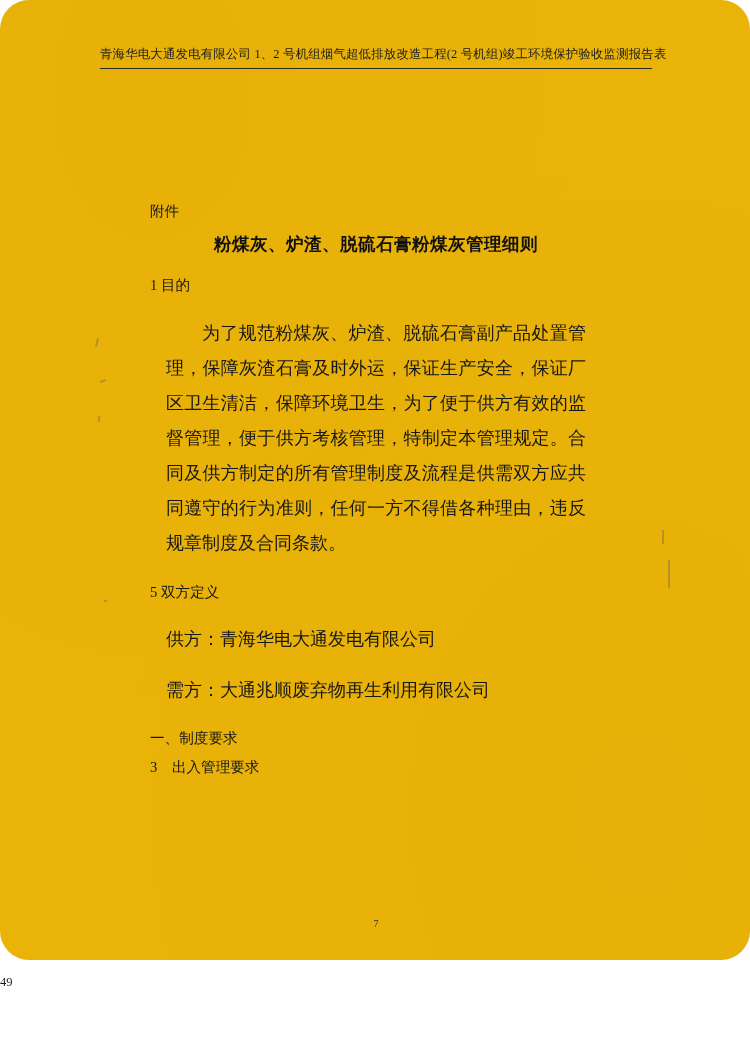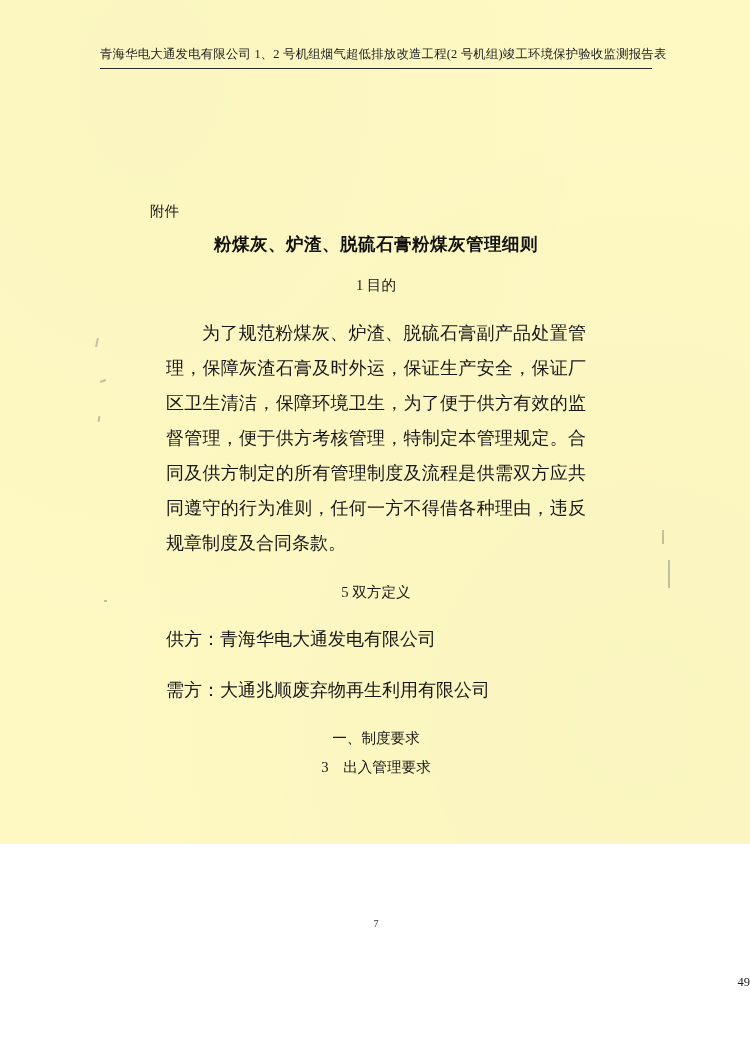--- a/index.html
+++ b/index.html
@@ -10,23 +10,24 @@
     width: 750px;
     height: 1060px;
     background: #ffffff;
     font-family: "Liberation Serif", "DejaVu Serif", serif;
     color: #1a1a1a;
     overflow: hidden;
   }
   .page {
     position: relative;
     width: 750px;
-    height: 844px;
-    background: #fef9c3;
+    height: 960px;
+    background: #eab308;
     box-sizing: border-box;
+    border-radius: 29px;
   }
   
   .page::before {
     content: "";
     position: absolute;
     inset: 0;
     background:
       radial-gradient(ellipse at 20% 10%, rgba(0,0,0,0.012), rgba(0,0,0,0) 60%),
       radial-gradient(ellipse at 85% 85%, rgba(0,0,0,0.015), rgba(0,0,0,0) 65%);
     pointer-events: none;
@@ -73,21 +74,20 @@
     letter-spacing: 0.5px;
     color: #111;
     margin: 0 0 14px 0;
     line-height: 1.5;
   }
 
   .sec-head {
     font-size: 14.6px;
     line-height: 1.95;
     color: #171717;
-    text-align: center;
   }
 
   p.body-par {
     font-size: 18px;
     line-height: 1.95;
     color: #171717;
     margin: 16px;
     text-align: justify;
     text-justify: inter-ideograph;
   }
@@ -103,21 +103,21 @@
     text-align: center;
     font-size: 10px;
     color: #333;
   }
 
   .footer-page-num {
     position: absolute;
     left: 0;
     top: 975px;
     width: 750px;
-    text-align: right;
+    text-align: left;
     font-size: 12.5px;
     color: #1b1b1b;
   }
 
   
   .speck {
     position: absolute;
     background: rgba(90, 90, 90, 0.35);
     pointer-events: none;
   }

